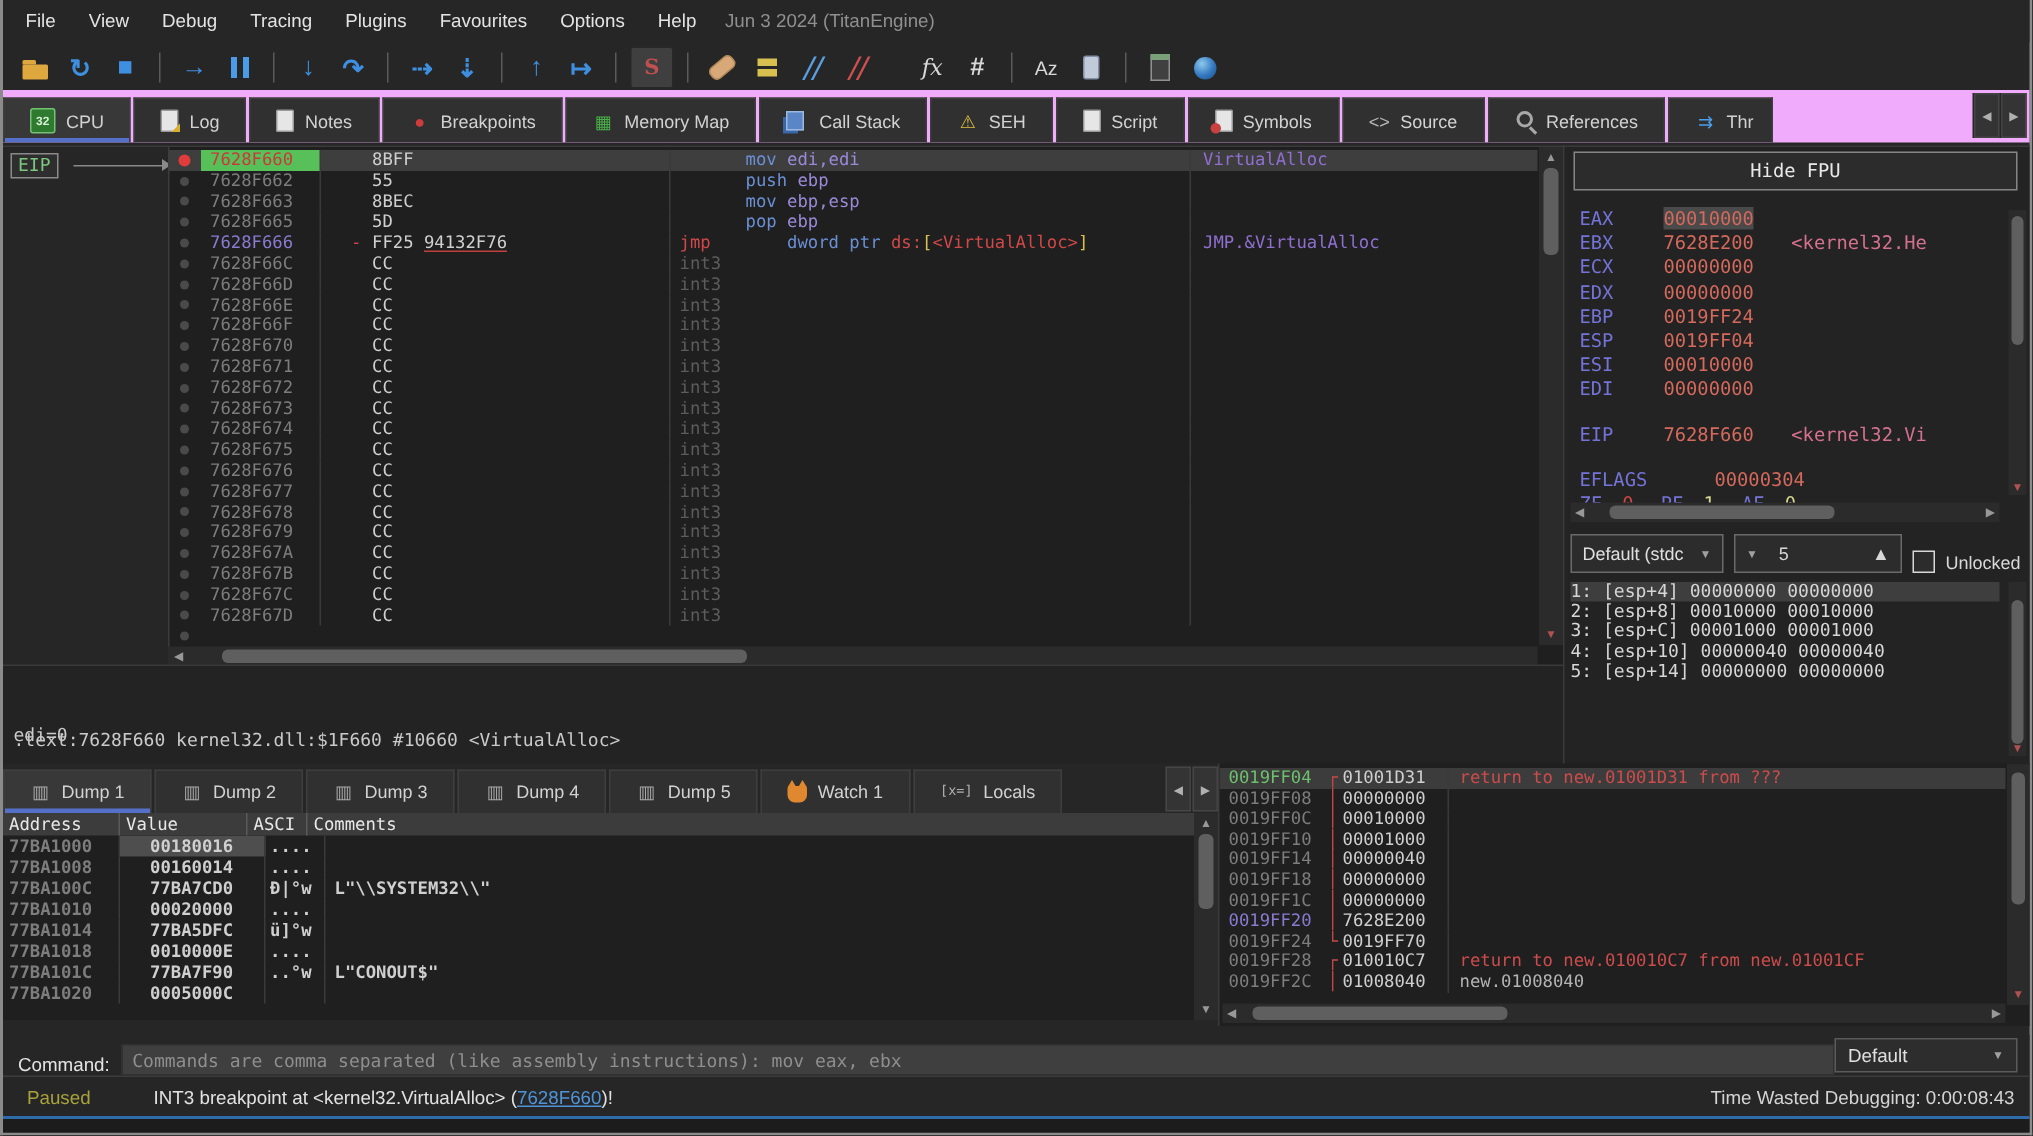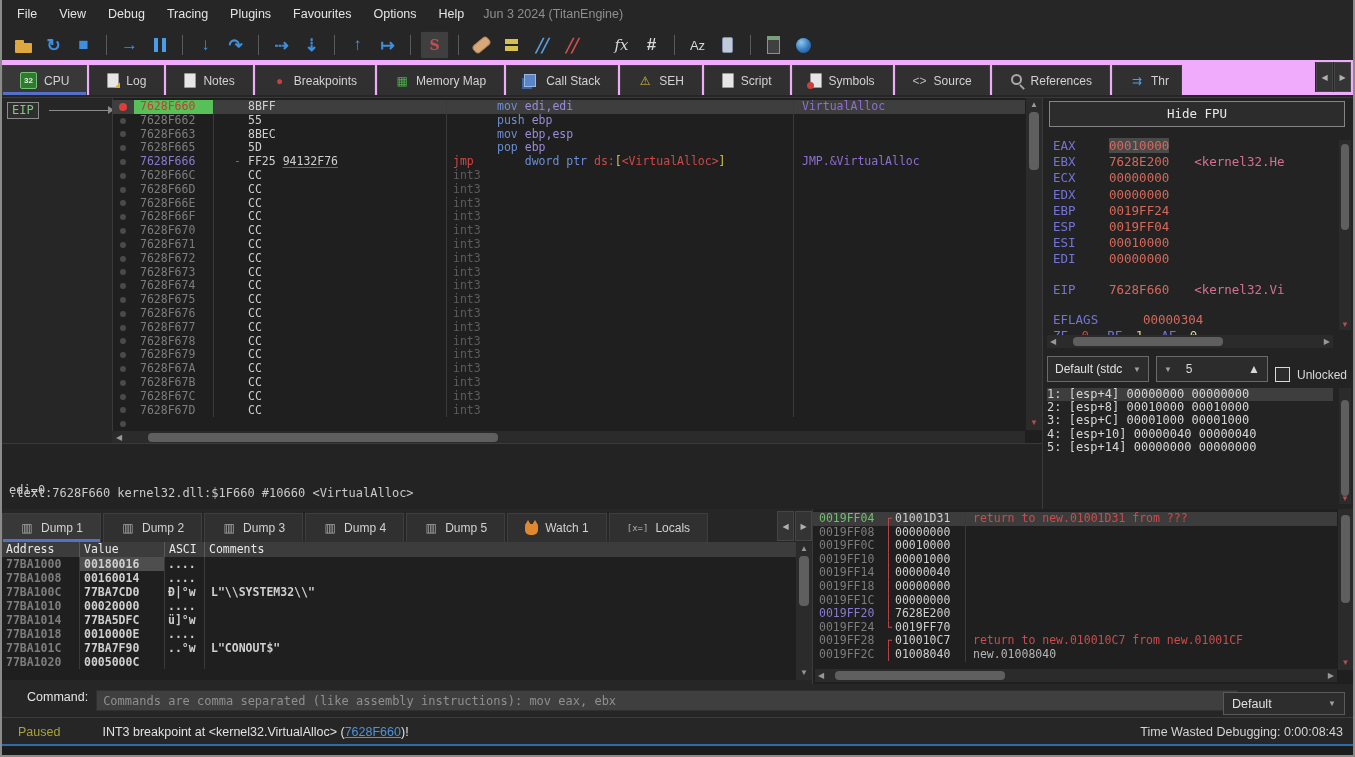--- a/index.html
+++ b/index.html
@@ -106,39 +106,39 @@
 
   
   .dumptabs{position:absolute;left:2px;top:509px;width:810px;height:33px;display:flex;align-items:flex-end;background:#262626;overflow:hidden;}
   .dumptable{position:absolute;left:2px;top:542px;width:810px;height:138px;background:#1f1f1f;overflow:hidden;}
   .dhdr{position:absolute;top:0;left:0;right:16px;height:15px;background:#3c3c3c;font:11.5px/15px "DejaVu Sans Mono",monospace;display:flex;color:#e8e8e8;white-space:pre;}
   .dhc{box-sizing:border-box;padding-left:4px;border-right:1px solid #5a5a5a;flex:none;}
   .dc0{width:78px;} .dc1{width:85px;} .dc2{width:40px;} .dc3{flex:1;border-right:none;}
   .drows2{position:absolute;top:15px;left:0;right:16px;bottom:0;font:11.5px/14px "DejaVu Sans Mono",monospace;overflow:hidden;}
   .dr{display:flex;height:14px;white-space:pre;font-weight:bold;}
   .dr .a{width:78px;flex:none;color:#7d7d7d;padding-left:4px;box-sizing:border-box;border-right:1px solid #3a3a3a;}
-  .dr .v{width:85px;flex:none;color:#cfcfcf;padding-left:4px;box-sizing:border-box;border-right:1px solid #3a3a3a;}
+  .dr .v{width:97px;flex:none;color:#cfcfcf;padding-left:20px;box-sizing:border-box;border-right:1px solid #3a3a3a;}
   .dr .v.sel{background:#4e4e4e;}
   .dr .as{width:40px;flex:none;color:#cfcfcf;padding-left:3px;box-sizing:border-box;border-right:1px solid #3a3a3a;}
   .dr .cm{flex:1;padding-left:6px;color:#cfcfcf;}
 
   
   .stack{position:absolute;left:812px;top:509px;right:2px;height:175px;background:#1f1f1f;border-left:1px solid #3a3a3a;box-sizing:border-box;overflow:hidden;}
   .srows{position:absolute;left:0;top:3px;right:16px;font:11.5px/13.6px "DejaVu Sans Mono",monospace;}
   .sr{display:flex;height:13.6px;align-items:center;white-space:pre;}
   .sr.sel{background:#3c3c3c;}
   .saddr{width:72px;flex:none;padding-left:6px;color:#7d7d7d;box-sizing:border-box;}
   .saddr.green{color:#6ec06e;} .saddr.purple{color:#8a7ad0;}
   .sbr{width:10px;flex:none;color:#c84848;}
   .sval{width:70px;flex:none;color:#cfcfcf;border-right:1px solid #3a3a3a;}
   .scm{flex:1;padding-left:7px;overflow:hidden;}
   .scm.red{color:#cc4c4c;} .scm.gray{color:#b4b4b4;}
 
   
-  .cmdbar{position:absolute;left:17px;top:690px;right:2px;height:27px;background:#262626;display:flex;align-items:flex-start;}
+  .cmdbar{position:absolute;left:2px;top:690px;right:2px;height:27px;background:#262626;display:flex;align-items:flex-end;}
   .cmdlabel{margin-left:10px;font-size:12.5px;color:#e4e4e4;}
   .cmdinput{margin-left:8px;width:1128px;height:19px;background:#3f3f3f;border:1px solid #303030;color:#d0d0d0;font:12px "DejaVu Sans Mono",monospace;padding:0 6px;outline:none;}
   .cmdinput::placeholder{color:#8f8f8f;}
   .cmdcombo{position:absolute;right:8px;top:2px;width:122px;height:23px;background:#2d2d2d;border:1px solid #5a5a5a;display:flex;align-items:center;padding:0 8px;box-sizing:border-box;font-size:12.5px;color:#e0e0e0;}
   .statusbar{position:absolute;left:2px;top:717px;right:2px;height:27px;background:#262626;border-top:1px solid #3c3c3c;display:flex;align-items:center;font-size:12.5px;}
   .paused{margin-left:16px;color:#a8a23c;}
   .statmsg{margin-left:42px;color:#e2e2e2;}
   .slink{color:#4f94d8;text-decoration:underline;}
   .statright{position:absolute;right:10px;color:#d4d4d4;}
   .bline{position:absolute;left:2px;right:2px;top:744px;height:2px;background:#2d6ca8;}

